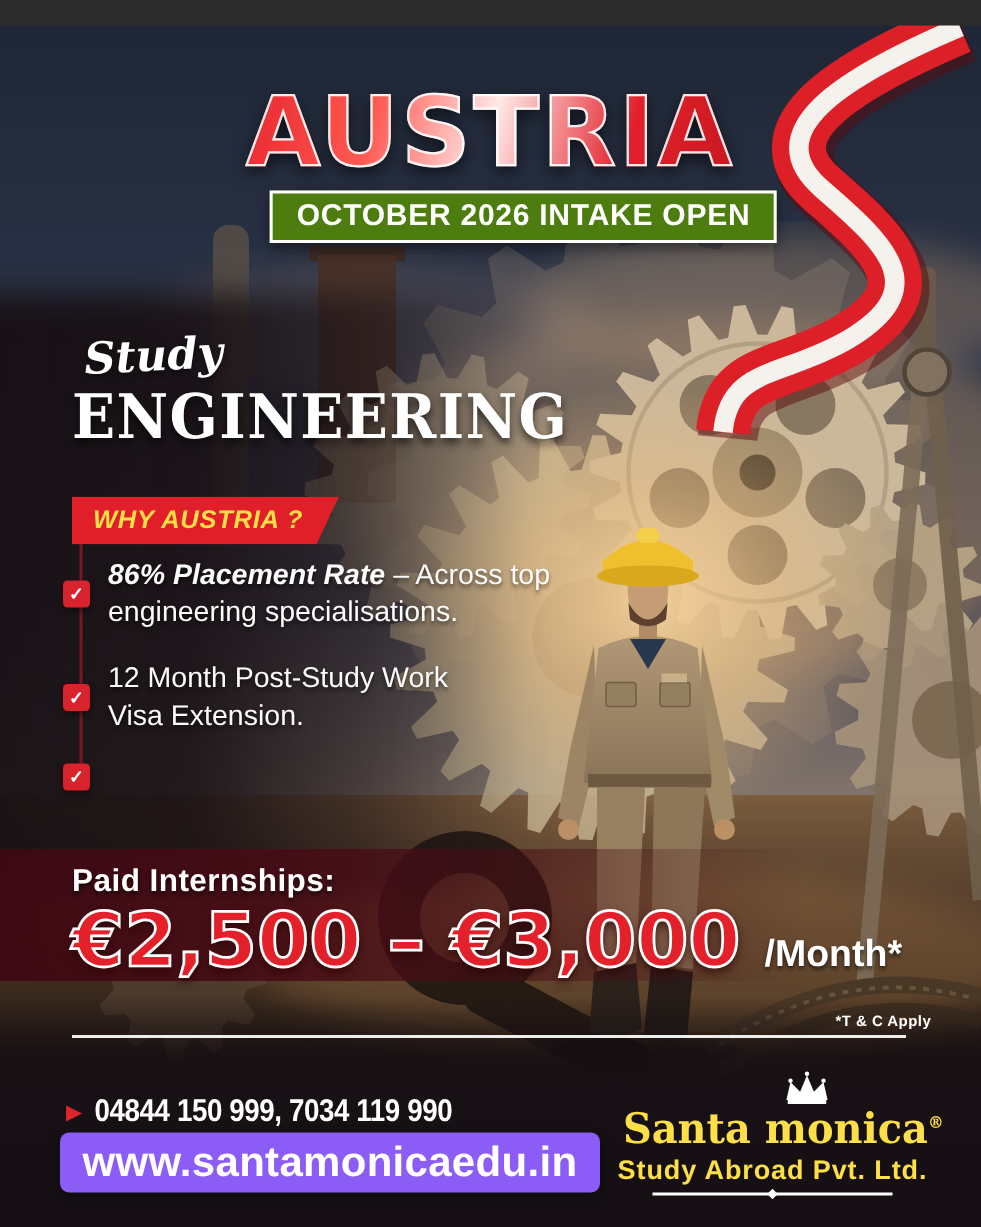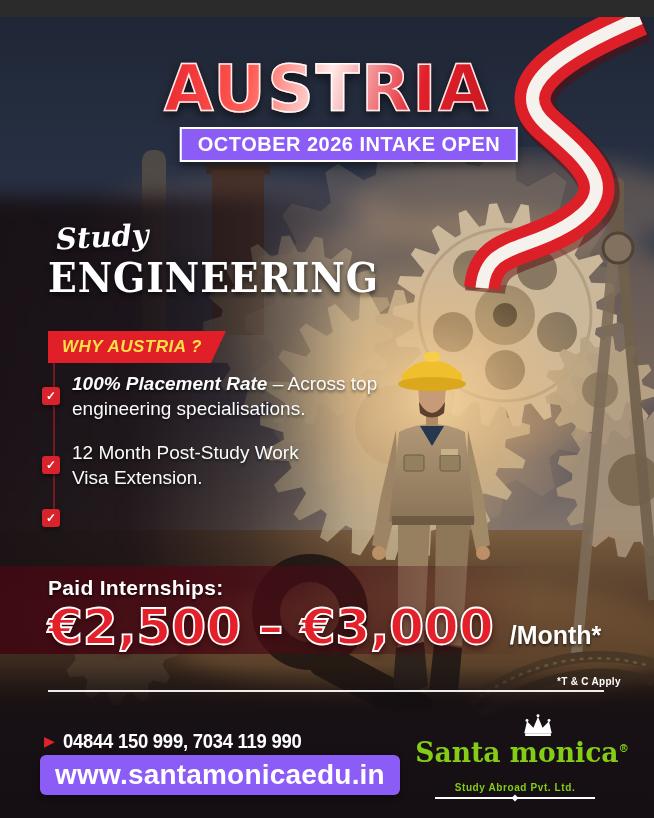--- a/index.html
+++ b/index.html
@@ -19,21 +19,21 @@
   #overlay-bottom{left:0;top:664px;width:654px;height:154px;
      background:linear-gradient(180deg,rgba(22,15,19,0) 0%,rgba(22,15,19,.85) 26%,#171015 46%,#150f13 100%);}
   
   #title{left:0;top:52px;width:654px;text-align:center;
      font-family:"DejaVu Sans",sans-serif;font-weight:800;font-size:64px;letter-spacing:2px;
      background:linear-gradient(105deg,#a50d15 0%,#e8242d 24%,#ff5a52 38%,#ffe9e7 50%,#e2202a 64%,#90080f 100%);
      -webkit-background-clip:text;background-clip:text;color:transparent;
      -webkit-text-stroke:1.5px rgba(255,255,255,.9);
      filter:drop-shadow(0 4px 5px rgba(0,0,0,.55));}
   #intake{left:50%;top:127px;transform:translateX(-50%);
-     background:#8b5cf6;border:2.5px solid #ffffff;padding:4px 16px;
+     background:#4d7c0f;border:2.5px solid #ffffff;padding:4px 16px;
      color:#fff;font-weight:700;font-size:20px;letter-spacing:.5px;white-space:nowrap;
      box-shadow:0 4px 9px rgba(0,0,0,.45);}
   
   #study{left:56px;top:220px;color:#fff;font-family:"DejaVu Serif",serif;
      font-style:italic;font-weight:700;font-size:29px;transform:rotate(-3deg);
      text-shadow:0 2px 4px rgba(0,0,0,.6);}
   #program{left:48px;top:254px;color:#fff;font-family:"DejaVu Serif",serif;
      font-weight:700;font-size:41px;letter-spacing:1px;transform:scaleX(.92);transform-origin:left;
      text-shadow:0 3px 6px rgba(0,0,0,.65);white-space:nowrap;}
   
@@ -66,26 +66,26 @@
   #rule{left:48px;top:690px;width:556px;height:2px;background:rgba(255,255,255,.92);}
   
   #phone-row{left:44px;top:729px;display:flex;align-items:center;gap:8px;}
   #phone-marker{color:#e0242b;font-size:14px;line-height:1;}
   #phone-numbers{color:#fff;font-weight:700;font-size:21px;letter-spacing:-.3px;
      transform:scaleX(.88);transform-origin:left;white-space:nowrap;}
   #website{left:40px;top:755px;background:#8b5cf6;border-radius:6px;padding:4px 15px;
      color:#fff;font-size:28px;font-weight:600;letter-spacing:.2px;white-space:nowrap;
      box-shadow:0 3px 7px rgba(0,0,0,.4);}
   
-  #logo{left:410px;top:714px;width:210px;text-align:center;color:#84cc16;}
+  #logo{left:410px;top:714px;width:210px;text-align:center;color:#fde047;}
   #crown{display:block;margin:0 auto -2px auto;margin-left:108px;}
   #brand-line{font-family:"DejaVu Serif",serif;font-weight:700;font-size:28px;line-height:30px;
      white-space:nowrap;transform:scaleX(.95);transform-origin:center;}
   #brand-reg{font-size:11px;vertical-align:super;}
-  #logo-tagline{font-size:10px;font-weight:700;letter-spacing:.6px;margin-top:14px;white-space:nowrap;}
+  #logo-tagline{font-size:18px;font-weight:700;letter-spacing:.6px;margin-top:2px;white-space:nowrap;}
   #logo-rule{position:relative;width:160px;height:1.5px;background:#fff;margin:4px auto 0 auto;}
   #logo-dot{position:absolute;left:50%;top:50%;width:5px;height:5px;background:#fff;
      transform:translate(-50%,-50%) rotate(45deg);}
 </style>
 </head>
 <body>
 
 <div id="frame">
 
   <svg id="scene" class="abs" viewBox="0 0 654 818">
@@ -216,21 +216,21 @@
 
   <div id="study" class="abs">Study</div>
   <div id="program" class="abs">ENGINEERING</div>
 
   <div id="why-badge" class="abs">WHY AUSTRIA ?</div>
   <div id="check-connector" class="abs"></div>
 
   <div id="checklist" class="abs">
     <div class="check-item">
       <span class="checkbox">✓</span>
-      <span class="check-text"><span class="emph">100% Placement Rate</span><span> – Across top
+      <span class="check-text"><span class="emph">86% Placement Rate</span><span> – Across top
 engineering specialisations.</span></span>
     </div>
     <div class="check-item">
       <span class="checkbox">✓</span>
       <span class="check-text">12 Month Post-Study Work
 Visa Extension.</span>
     </div>
     <div class="check-item">
       <span class="checkbox">✓</span>
     </div>

